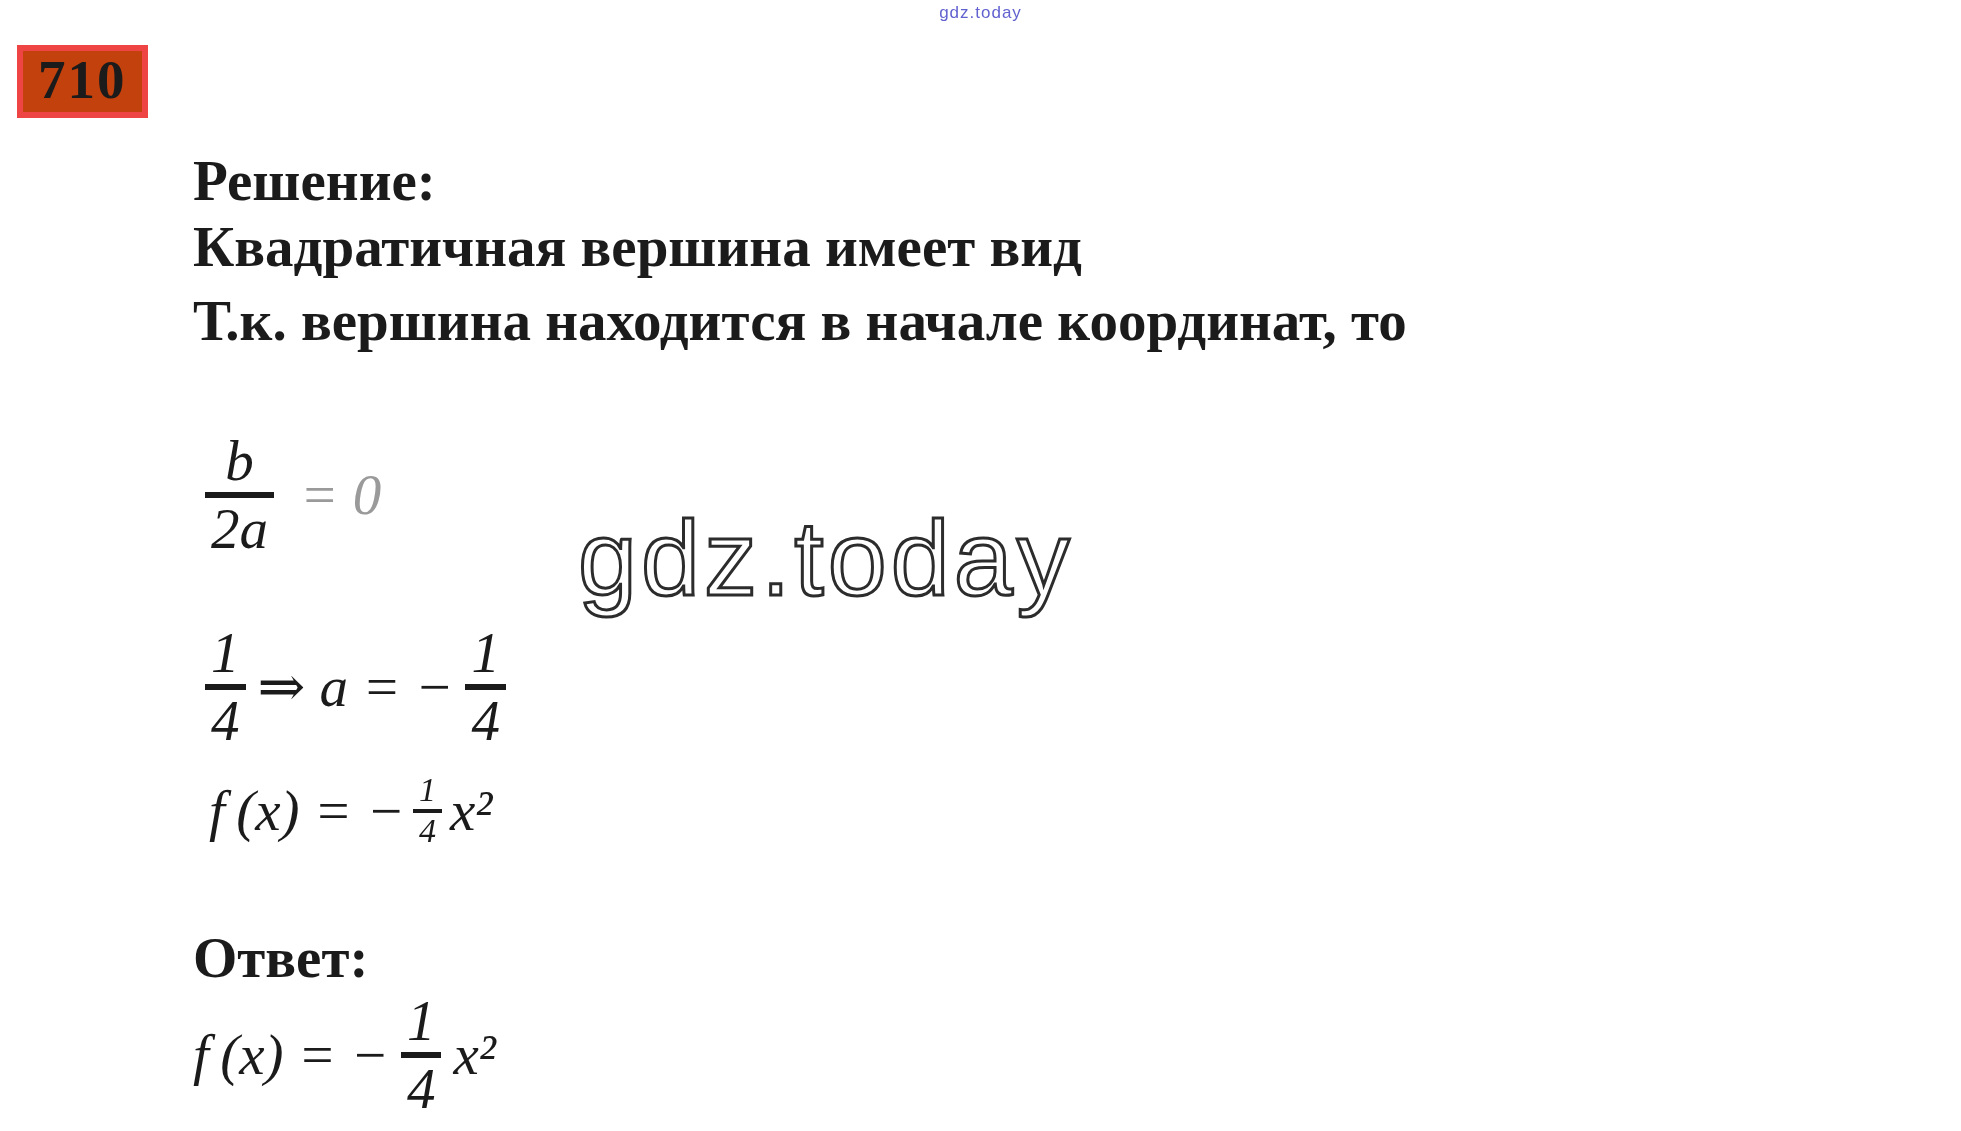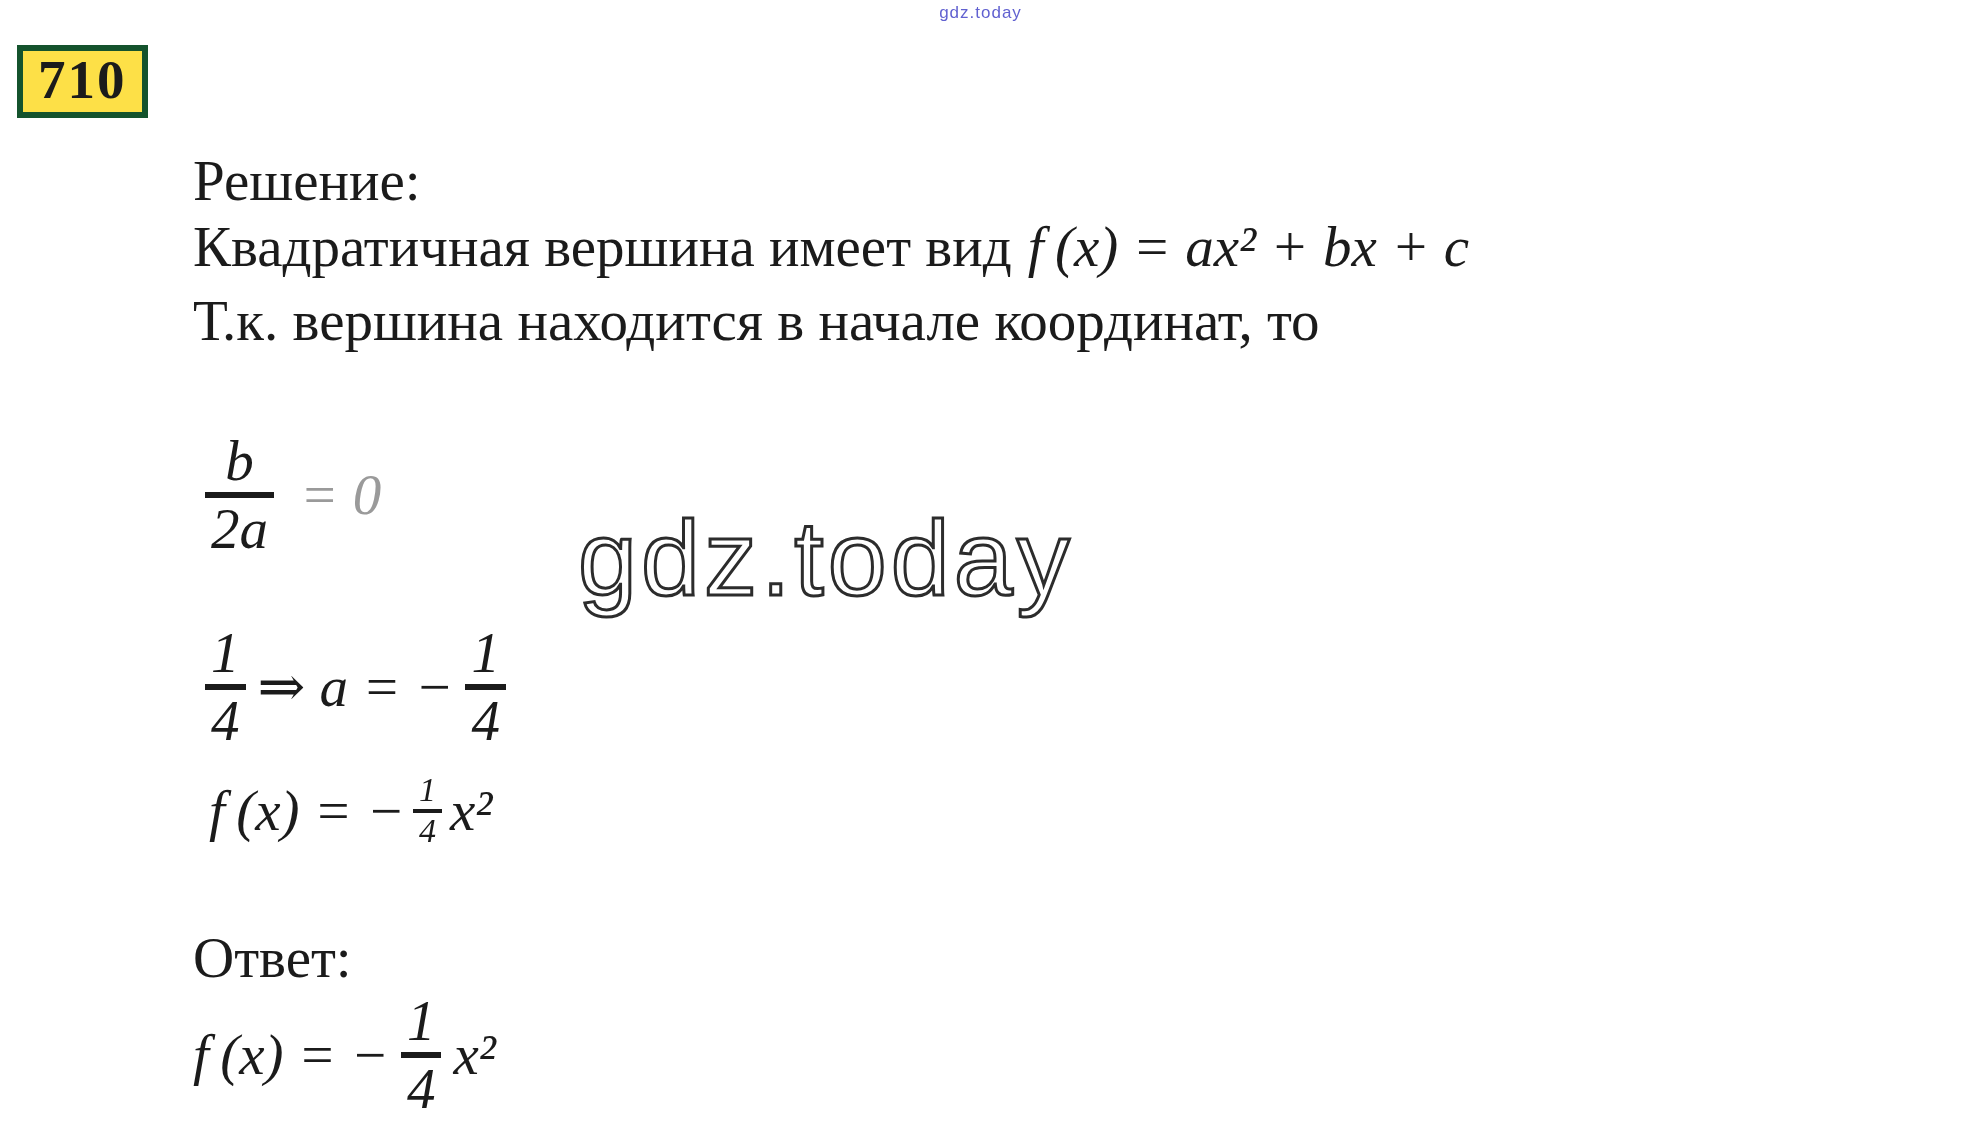--- a/index.html
+++ b/index.html
@@ -23,43 +23,43 @@
     font-family: "Liberation Sans", "DejaVu Sans", sans-serif;
     font-size: 17px;
     letter-spacing: 1px;
     color: #6161d0;
     z-index: 2;
   }
 
   
   .problem-box {
     position: absolute; left: 17px; top: 45px;
-    border: 6px solid #14532d;
+    border: 6px solid #ef4444;
     padding: 1px 15px 5px 15px;
-    background: #fde047;
+    background: #c2410c;
     z-index: 1;
   }
   .problem-box .num {
     font-size: 55px;
     font-weight: bold;
     letter-spacing: 2px;
     line-height: 1.0;
   }
 
   
   .line {
     position: absolute; left: 193px;
     display: flex; align-items: center;
     font-size: 57px;
     line-height: 1.15;
     white-space: nowrap;
     z-index: 1;
   }
   .math { font-style: italic; }
-  .plain { font-style: normal; }
+  .plain { font-style: normal; font-weight: bold; }
   .gap-l { margin-left: 16px; }
   .faded { color: #9a9a9a; margin: 0 14px; }
 
   
   .frac {
     display: inline-flex; flex-direction: column;
     align-items: center; text-align: center;
     margin: 0 12px;
     font-style: italic;
   }
@@ -90,21 +90,20 @@
   <div class="problem-box">
     <div class="num">710</div>
   </div>
 
   <div class="line" style="top:148px">
     <span class="plain">Решение:</span>
   </div>
 
   <div class="line" style="top:214px">
     <span class="plain">Квадратичная вершина имеет вид</span>
-    <span class="math gap-l">f (x) = ax² + bx + c</span>
   </div>
 
   <div class="line" style="top:288px">
     <span class="plain">Т.к. вершина находится в начале координат, то</span>
   </div>
 
 
   <div class="line" style="top:430px">
     <span class="frac">
       <span class="num">b</span>

